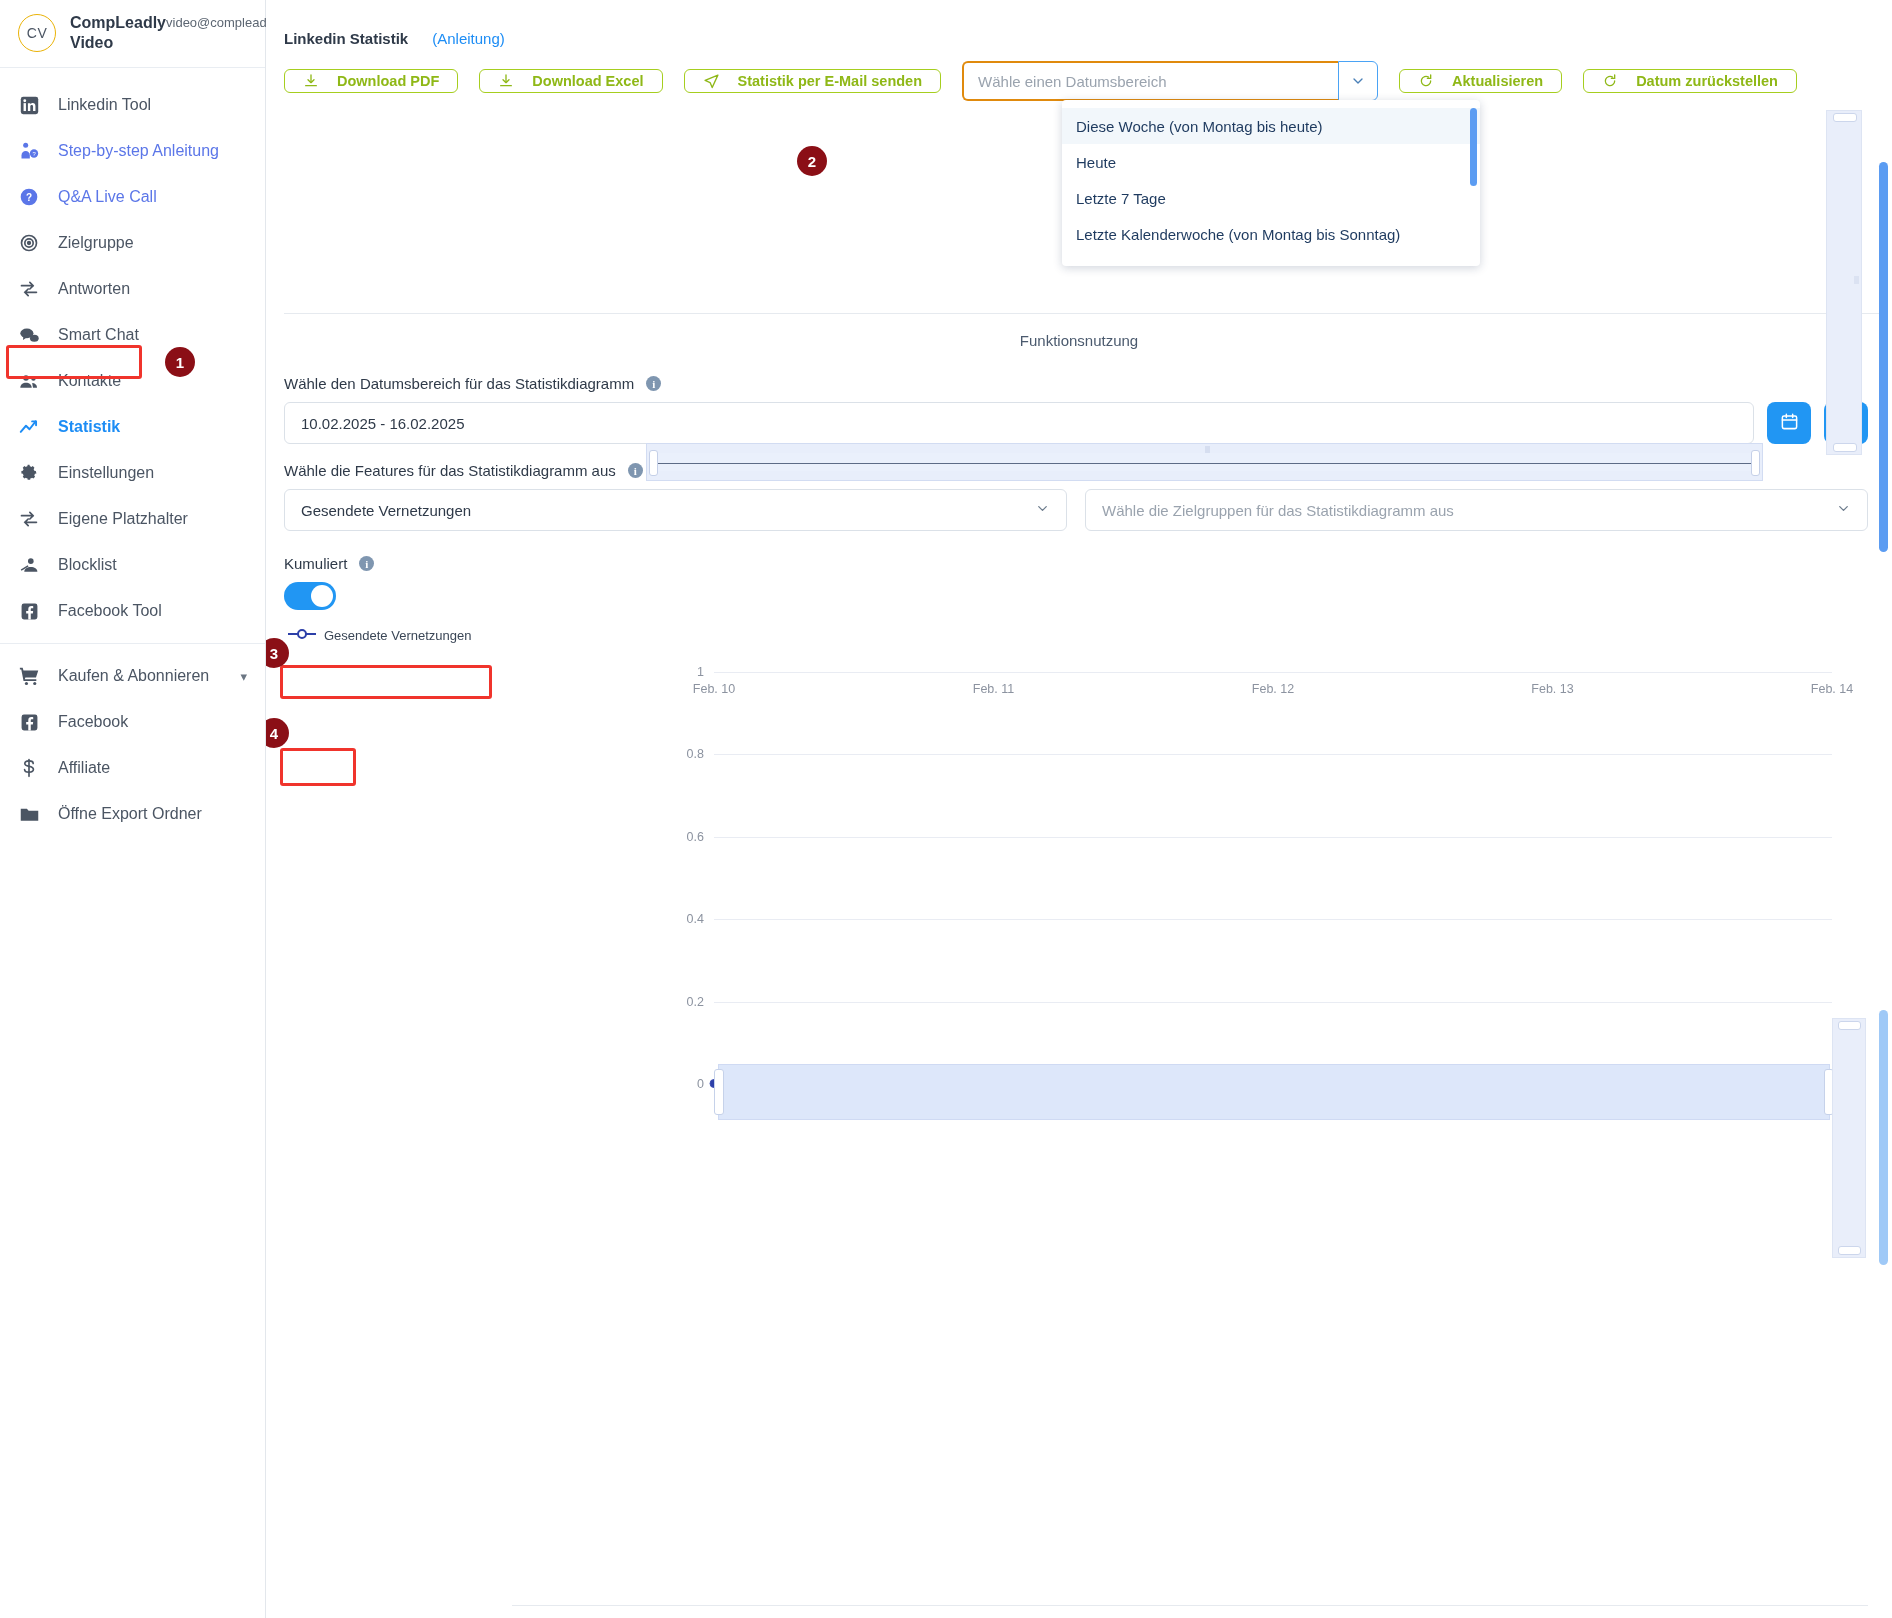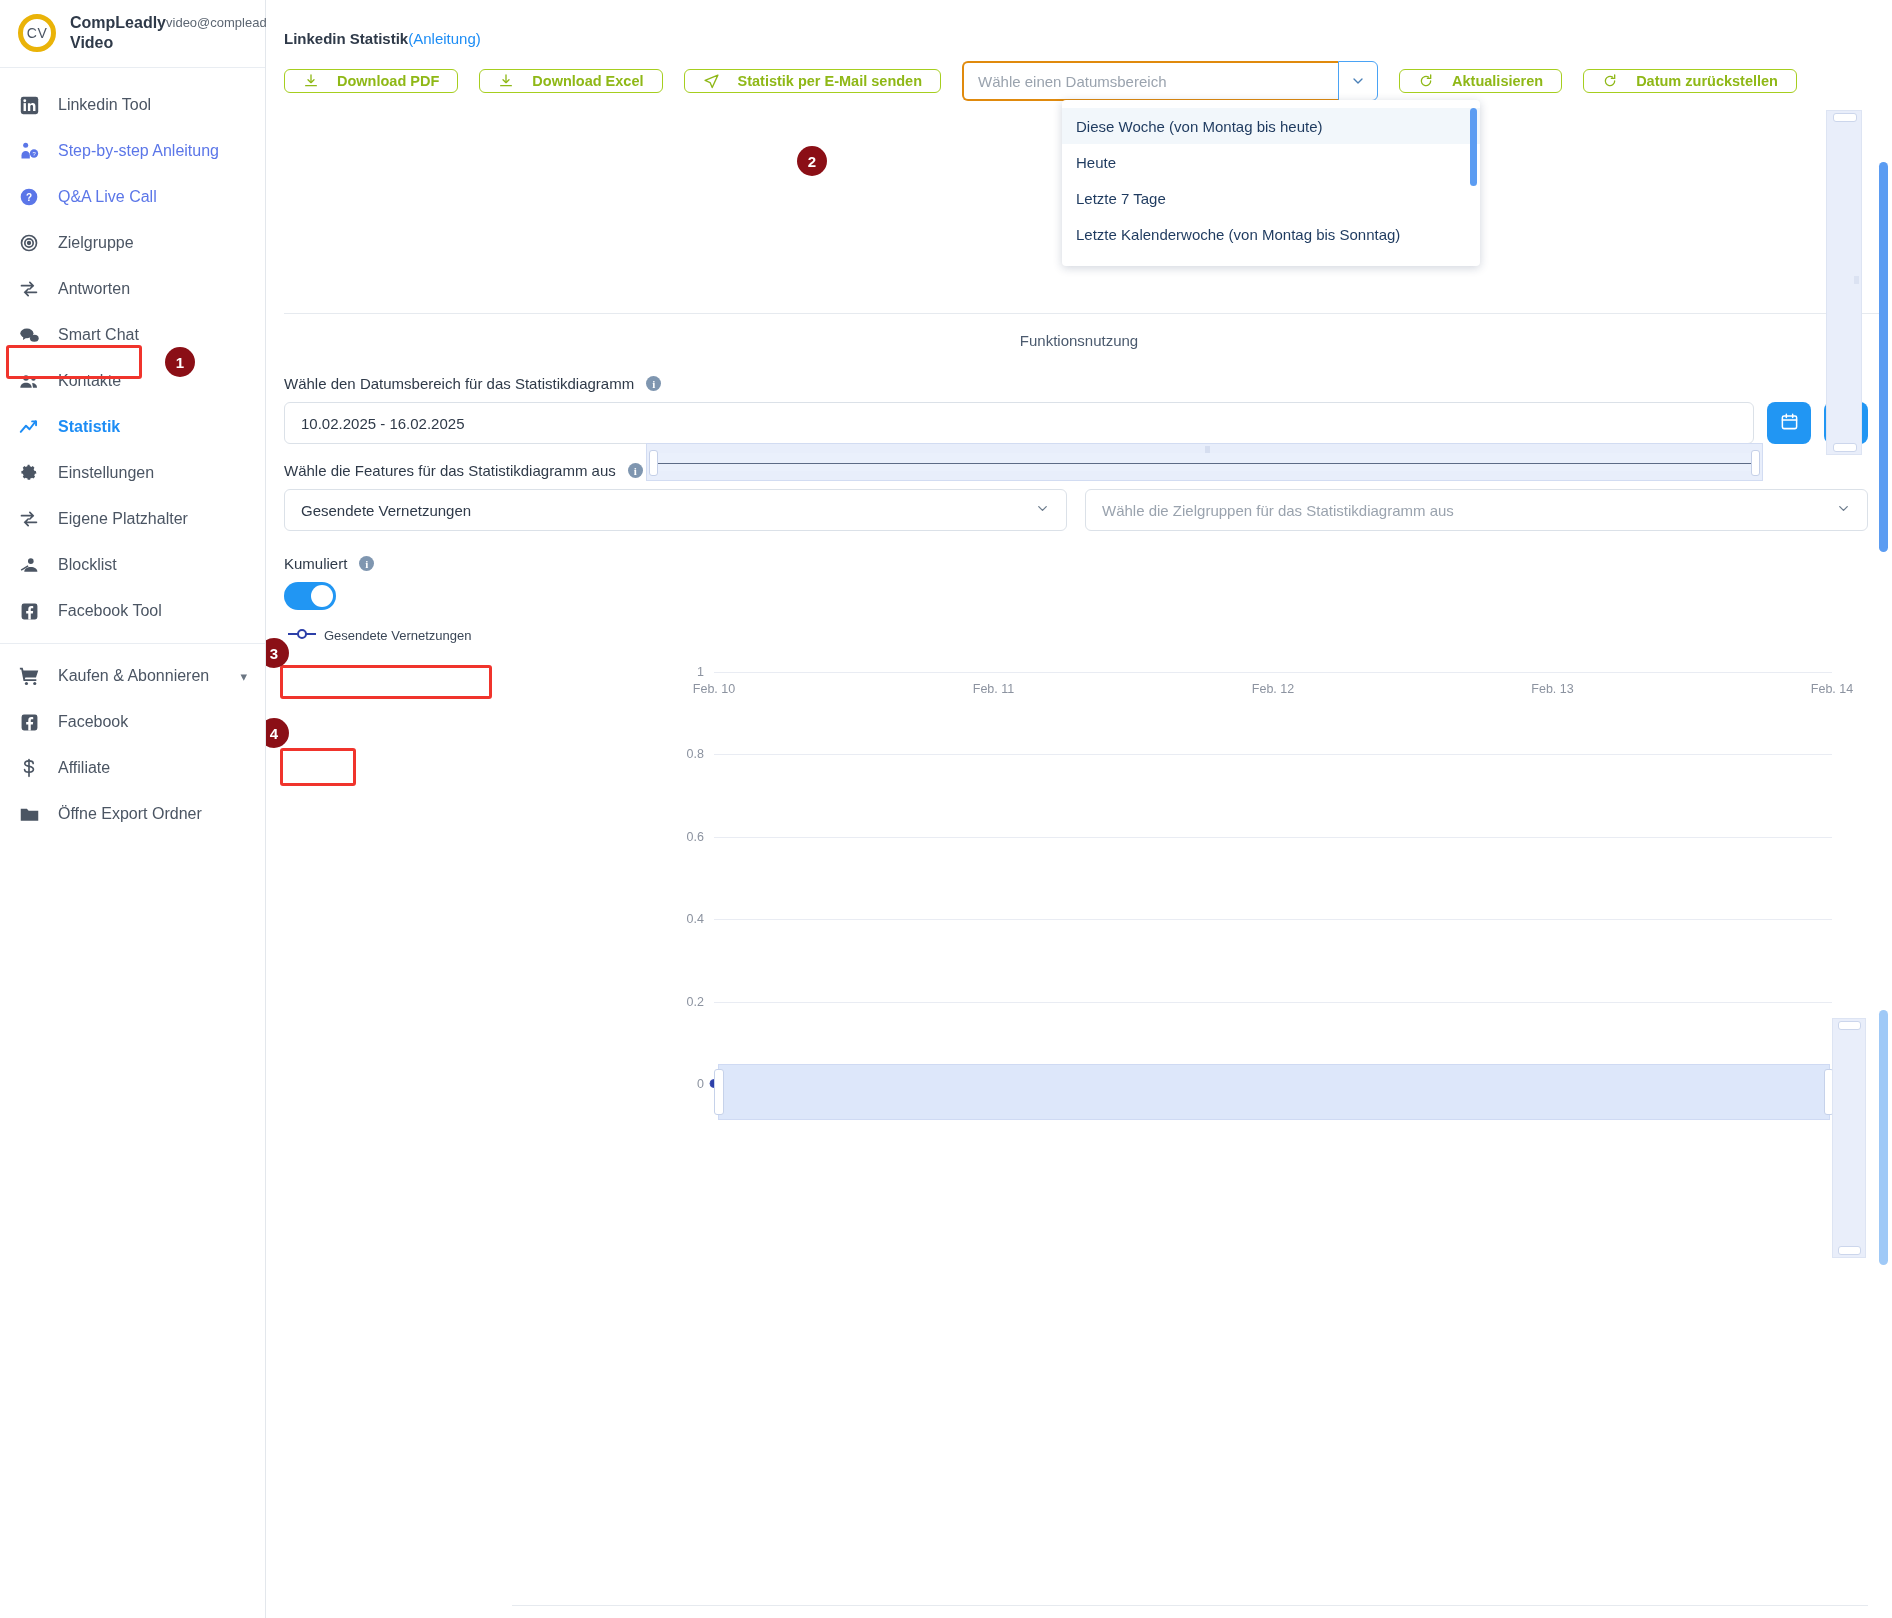--- a/index.html
+++ b/index.html
@@ -21,21 +21,21 @@
     position: relative;
   }
   .account {
     display: flex; align-items: center; gap: 14px;
     padding: 16px 14px 18px 18px;
     border-bottom: 1px solid #e9edf2;
     height: 68px;
   }
   .avatar {
     width: 38px; height: 38px; border-radius: 50%;
-    border: 5px solid #eab308; color: #4b5563;
+    border: 1px solid #eab308; color: #4b5563;
     display: flex; align-items: center; justify-content: center;
     font-size: 14px; letter-spacing: .5px; flex: 0 0 38px;
   }
   .acct-text { display: flex; flex-direction: row; line-height: 1.25; flex: 1 1 auto; }
   .acct-name { font-size: 16px; font-weight: bold; color: #2f3a49; }
   .acct-mail { font-size: 13px; color: #5c6672; margin-top: 2px; }
   .acct-caret { color: #6b7683; font-size: 14px; padding-right: 4px; }
 
   .nav { padding-top: 14px; }
   .nav-item {
@@ -61,21 +61,21 @@
     position: absolute; width: 30px; height: 30px; border-radius: 50%;
     background: #8b0f16; color: #fff; font-size: 15px; font-weight: bold;
     display: flex; align-items: center; justify-content: center;
     z-index: 40;
   }
 
   
   .main { flex: 1 1 auto; position: relative; overflow: hidden; background: #fff; }
 
   .page-head {
-    display: flex; align-items: flex-end; gap: 0;
+    display: flex; align-items: flex-end; gap: 24px;
     padding: 30px 9px 0 18px; font-size: 15px;
   }
   .page-title { color: #2f3a49; font-weight: bold; }
   .page-guide { color: #1d8df5; cursor: pointer; }
 
   .toolbar {
     display: flex; align-items: center; gap: 21px;
     padding: 14px 0 0 18px; flex-wrap: nowrap;
   }
   .btn-outline {

